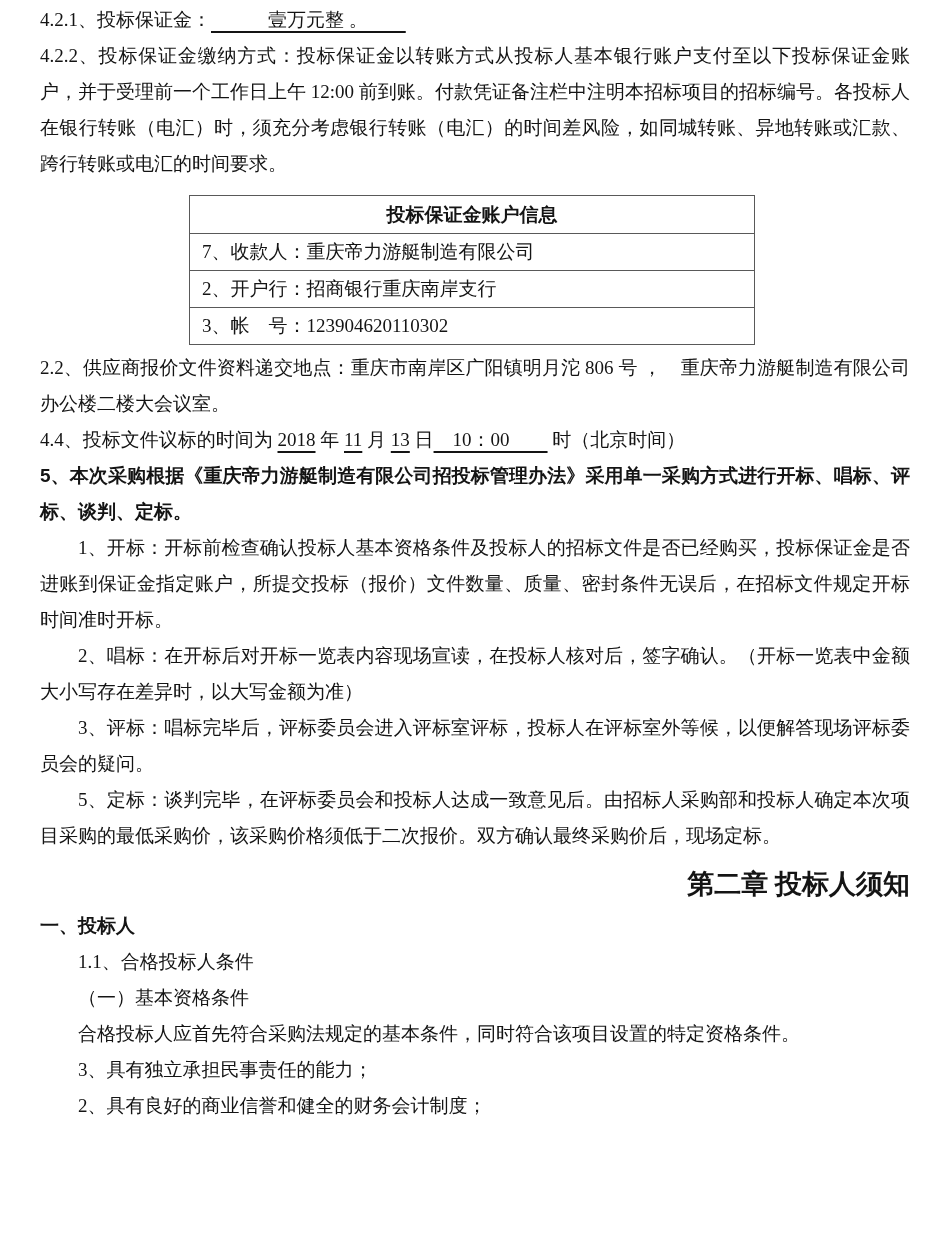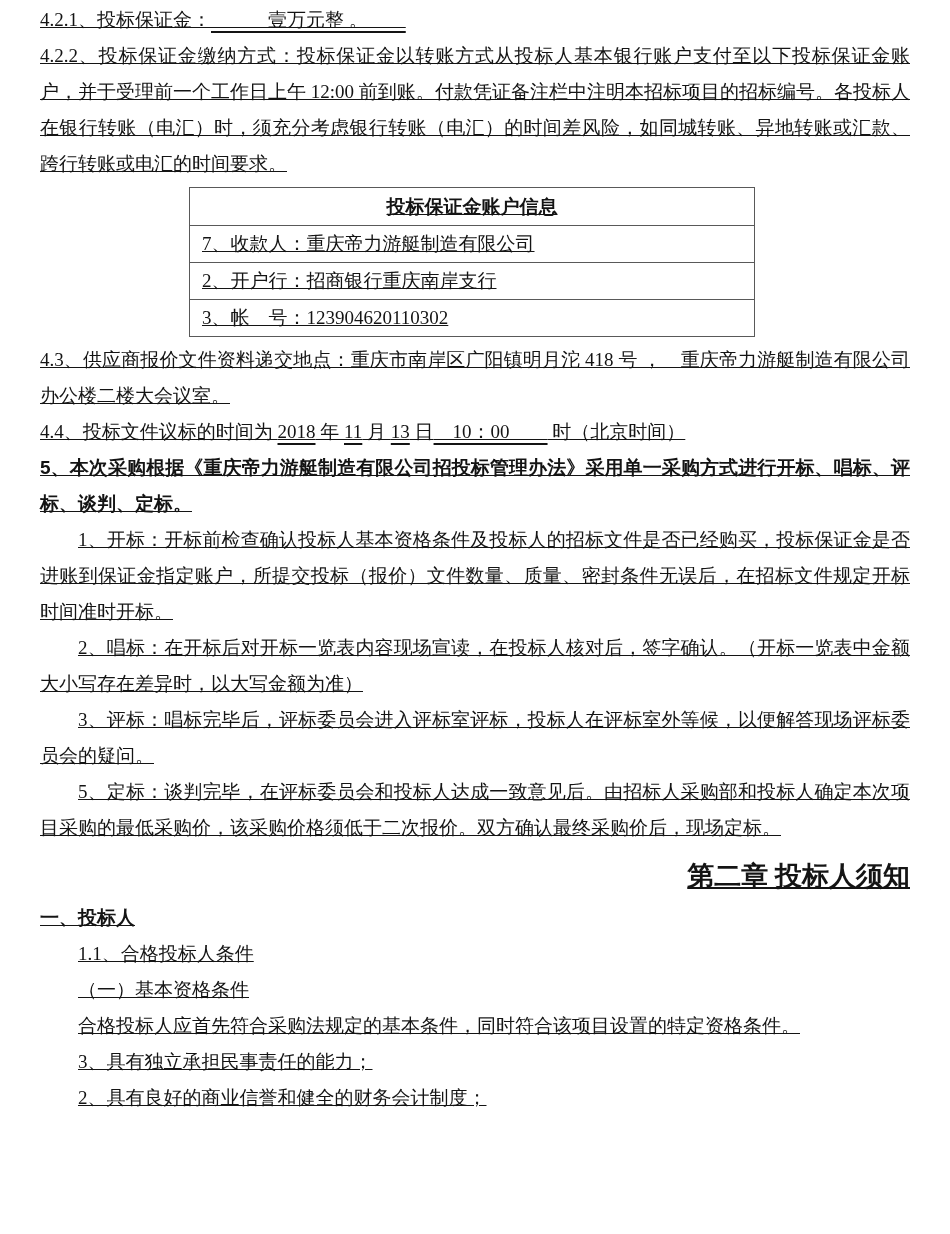--- a/index.html
+++ b/index.html
@@ -1,34 +1,34 @@
 <!DOCTYPE html>
 <html><head>
 <meta charset="utf-8">
 <style>
   html,body { margin:0; padding:0; background:#ffffff; }
   body { width:950px; font-family:"Liberation Serif","DejaVu Serif",serif; color:#141414; }
   .page {
     width:950px; height:1234px; box-sizing:border-box;
     padding:2px 40px 0 40px; overflow:hidden;
-    font-size:19px; line-height:36px; text-align:justify;text-decoration:underline;
+    font-size:19px; line-height:36px; text-align:justify;
   }
   .para { margin:0; }
   .bold-sans { font-family:"Liberation Sans","DejaVu Sans",sans-serif; font-weight:bold; }
   .indent2 { text-indent:2em; }
   .sub { margin-left:2em; }
   .u {
     text-decoration:underline;
     text-decoration-thickness:1.5px;
     text-underline-offset:5px;
     white-space:pre-wrap;
   }
   table.acct {
     border-collapse:collapse;
-    margin:5px 0 5px 149px;
+    margin:13px 0 5px 149px;
     width:566px;
     table-layout:fixed;
   }
   table.acct th, table.acct td {
     border:1.5px solid #595959;
     height:36px;
     padding:0 12px;
     font-size:19px;
   }
   table.acct th {
@@ -66,21 +66,21 @@
       </tr>
       <tr>
         <td>2、开户行：招商银行重庆南岸支行</td>
       </tr>
       <tr>
         <td>3、帐　号：123904620110302</td>
       </tr>
     </tbody>
   </table>
 
-  <p class="para">4.3、供应商报价文件资料递交地点：重庆市南岸区广阳镇明月沱 418 号 ，　重庆帝力游艇制造有限公司办公楼二楼大会议室。</p>
+  <p class="para">2.2、供应商报价文件资料递交地点：重庆市南岸区广阳镇明月沱 806 号 ，　重庆帝力游艇制造有限公司办公楼二楼大会议室。</p>
 
   <p class="para"><span>4.4、投标文件议标的时间为 </span><span class="u">2018</span><span> 年 </span><span class="u">11</span><span> 月 </span><span class="u">13</span><span> 日</span><span class="u">　10：00　　</span><span> 时（北京时间）</span></p>
 
   <p class="para bold-sans">5、本次采购根据《重庆帝力游艇制造有限公司招投标管理办法》采用单一采购方式进行开标、唱标、评标、谈判、定标。</p>
 
   <p class="para indent2">1、开标：开标前检查确认投标人基本资格条件及投标人的招标文件是否已经购买，投标保证金是否进账到保证金指定账户，所提交投标（报价）文件数量、质量、密封条件无误后，在招标文件规定开标时间准时开标。</p>
   <p class="para indent2">2、唱标：在开标后对开标一览表内容现场宣读，在投标人核对后，签字确认。（开标一览表中金额大小写存在差异时，以大写金额为准）</p>
   <p class="para indent2">3、评标：唱标完毕后，评标委员会进入评标室评标，投标人在评标室外等候，以便解答现场评标委员会的疑问。</p>
   <p class="para indent2">5、定标：谈判完毕，在评标委员会和投标人达成一致意见后。由招标人采购部和投标人确定本次项目采购的最低采购价，该采购价格须低于二次报价。双方确认最终采购价后，现场定标。</p>
 

